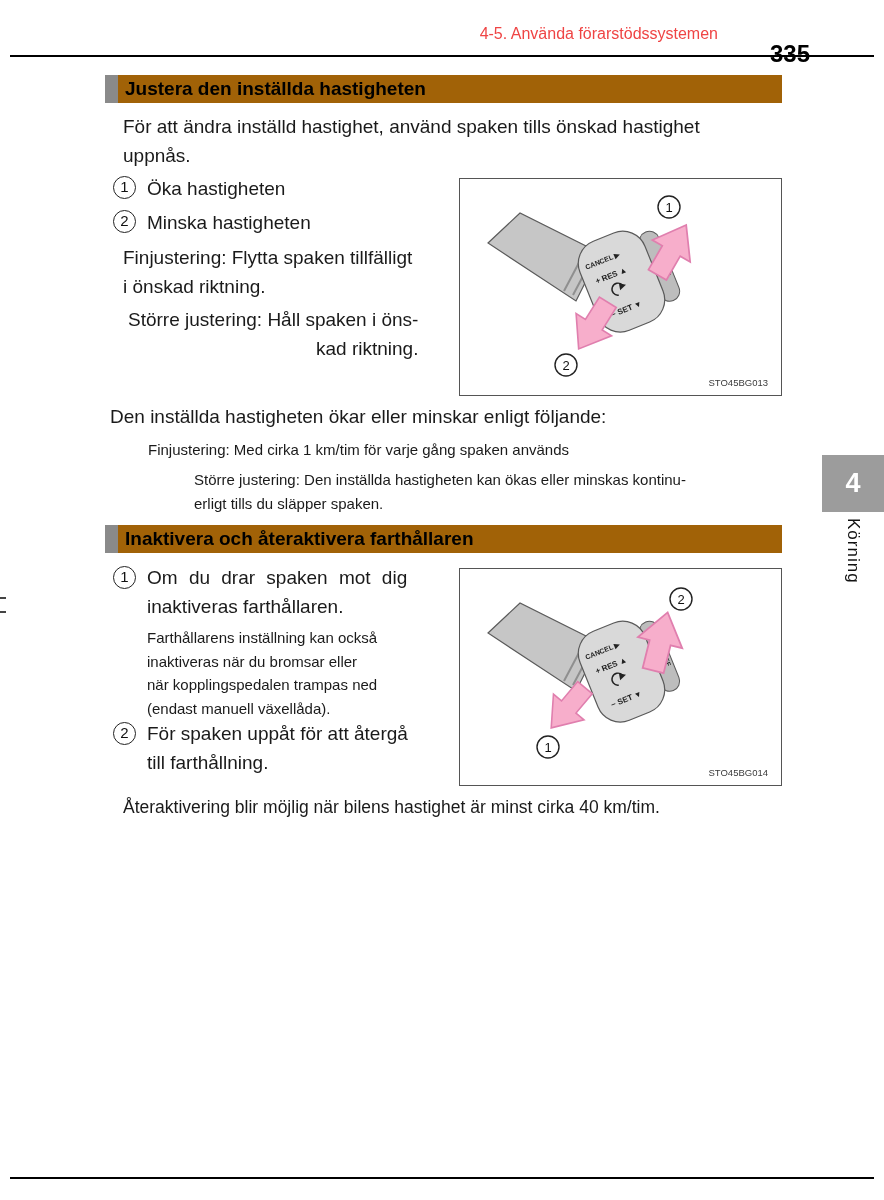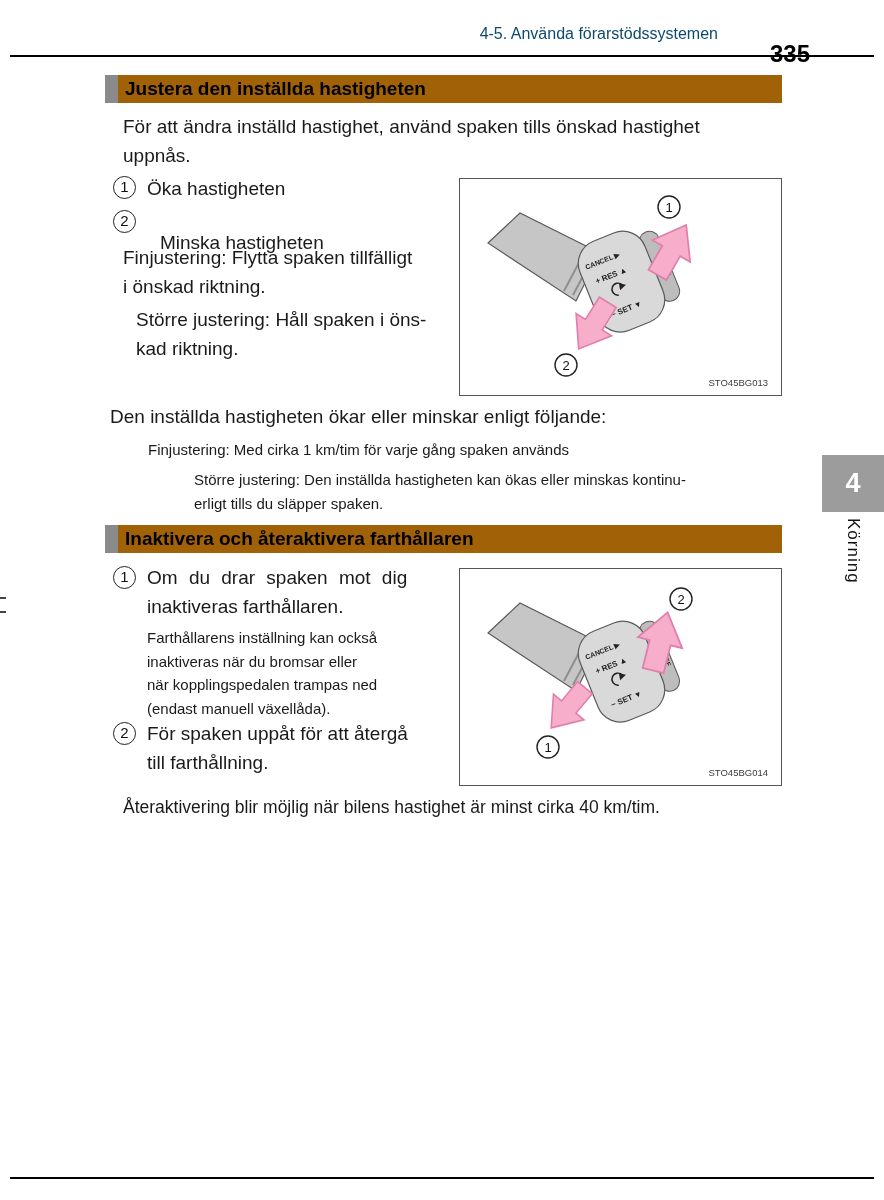--- a/index.html
+++ b/index.html
@@ -3,21 +3,21 @@
 <meta charset="utf-8">
 <style>
   * { margin:0; padding:0; box-sizing:border-box; }
   html,body { background:#ffffff; }
   .page {
     position:relative; width:884px; height:1200px; background:#ffffff;
     font-family:"Liberation Sans", sans-serif; color:#1a1a1a; overflow:hidden;
   }
   .abs { position:absolute; }
   .rule { position:absolute; left:10px; width:864px; height:2px; background:#000; }
-  .header-title { position:absolute; left:0; top:25px; width:718px; text-align:right; font-size:16px; color:#0c4a6e; }
+  .header-title { position:absolute; left:0; top:25px; width:718px; text-align:right; font-size:16px; color:#ef4444; }
   .page-number { position:absolute; left:730px; top:14px; width:80px; text-align:right; font-size:24px; font-weight:bold; color:#000;margin-top:26px; }
   .heading-bar { position:absolute; left:105px; width:677px; height:28px; background:#a16207; }
   .heading-accent { position:absolute; left:0; top:0; width:13px; height:28px; background:#8a8a8a; }
   .heading-text { position:absolute; left:20px; top:0; line-height:28px; font-size:19px; font-weight:bold; color:#000; white-space:pre; }
   .body-text { font-size:19px; line-height:29px; white-space:pre; }
   .small-text { font-size:15px; line-height:23.5px; white-space:pre; }
   .justify-first::first-line { word-spacing:6px; }
   .circle-num {
     position:absolute; width:23px; height:23px; border:1.5px solid #222; border-radius:50%;
     text-align:center; line-height:20px; font-size:15px; background:#fff; color:#111;
@@ -47,25 +47,25 @@
     <div class="heading-text">Justera den inställda hastigheten</div>
   </div>
 
   <div class="abs body-text" style="left:123px; top:112px;">För att ändra inställd hastighet, använd spaken tills önskad hastighet
 uppnås.</div>
 
   <div class="circle-num" style="left:113px; top:176px;">1</div>
   <div class="abs body-text" style="left:147px; top:174px;">Öka hastigheten</div>
 
   <div class="circle-num" style="left:113px; top:210px;">2</div>
-  <div class="abs body-text" style="left:160px; top:208px;margin-top:20px;">Minska hastigheten</div>
+  <div class="abs body-text" style="left:147px; top:208px;">Minska hastigheten</div>
 
   <div class="abs body-text" style="left:123px; top:243px;">Finjustering: Flytta spaken tillfälligt
 i önskad riktning.</div>
-  <div class="abs body-text" style="left:136px; top:305px;">Större justering: Håll spaken i öns-
+  <div class="abs body-text" style="left:128px; top:305px;text-align:right;">Större justering: Håll spaken i öns-
 kad riktning.</div>
 
   <div class="figure-box" style="left:459px; top:178px;">
     <svg class="fig-svg" viewBox="0 0 321 216">
       <g>
         <polygon points="28,64 60,34 140,74 116,122" fill="#c6c6c6" stroke="#5a5a5a" stroke-width="1.2"></polygon>
         <line x1="122" y1="78" x2="104" y2="112" stroke="#8f8f8f" stroke-width="2"></line>
         <line x1="131" y1="82" x2="113" y2="116" stroke="#8f8f8f" stroke-width="2"></line>
       </g>
       <g transform="translate(168,100) rotate(-22)">

